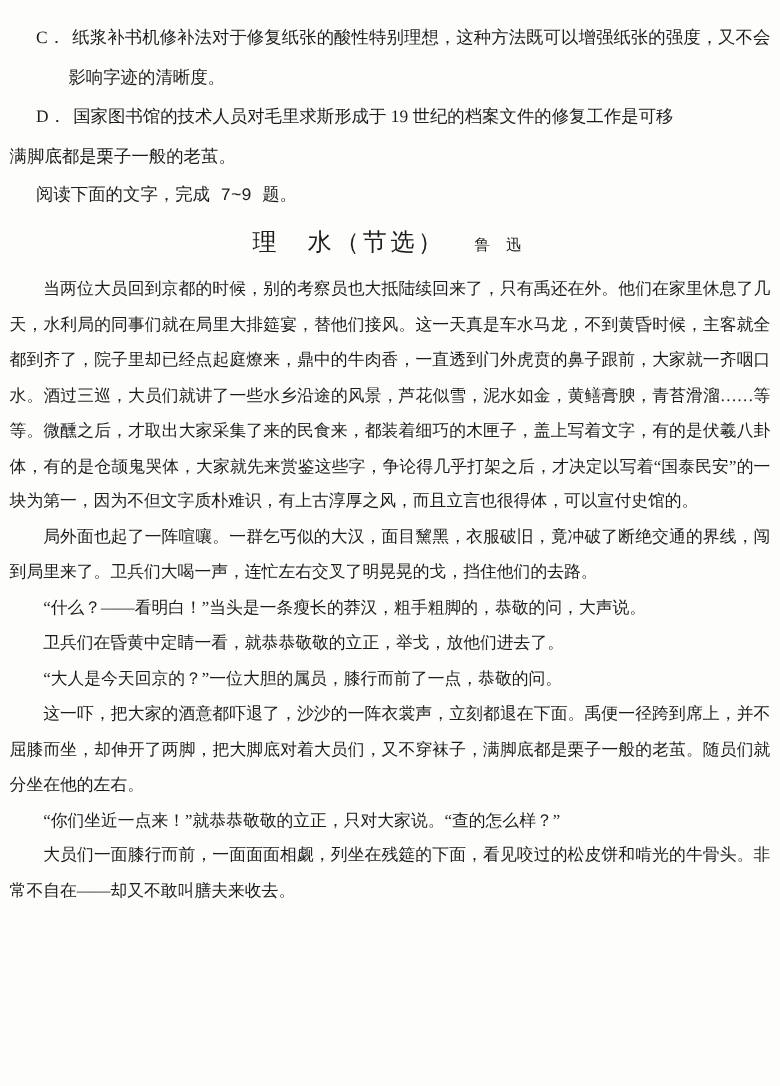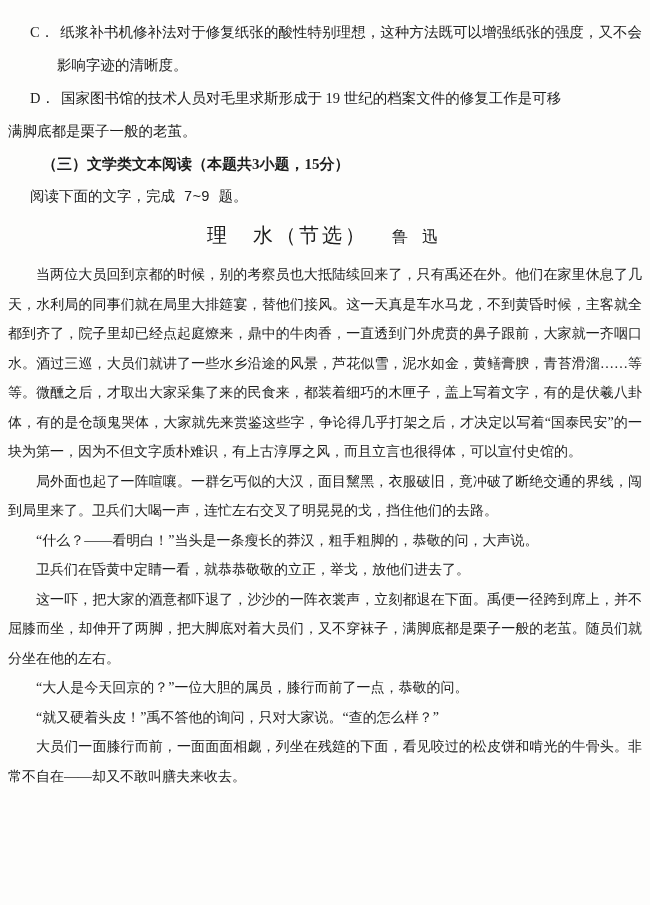--- a/index.html
+++ b/index.html
@@ -58,21 +58,21 @@
     line-height: 30px;
     white-space: nowrap;
   }
   .passage-title {
     font-size: 20px;
     letter-spacing: 3px;
     font-weight: 500;
     margin-top: 24px;
   }
   .passage-author {
-    font-size: 16px;
+    font-size: 13px;
     letter-spacing: 5px;
     margin-left: 20px;
   }
   
   .passage {
     font-size: 14px;
     line-height: 29.5px;
   }
   .passage p {
     margin: 0;
@@ -87,35 +87,34 @@
 
   <div class="topsec">
 
     <div class="choice-c"><span class="choice-label">C．</span><span>纸浆补书机修补法对于修复纸张的酸性特别理想，这种方法既可以增强纸张的强度，又不会影响字迹的清晰度。</span></div>
 
     <div class="choice-d-line1"><span class="choice-label">D．</span><span>国家图书馆的技术人员对毛里求斯形成于 19 世纪的档案文件的修复工作是可移</span></div>
 
     <div class="choice-d-line2">满脚底都是栗子一般的老茧。</div>
 
 
-    <div class="section-heading">（三）文学类文本阅读（本题共3小题，15分）</div>
 
     <div class="reading-instruction">阅读下面的文字，完成 7~9 题。</div>
   </div>
 
   <div class="title-row">
     <span class="passage-title">理　水（节选）</span>
     <span class="passage-author">鲁 迅</span>
   </div>
 
   <div class="passage">
     <p>当两位大员回到京都的时候，别的考察员也大抵陆续回来了，只有禹还在外。他们在家里休息了几天，水利局的同事们就在局里大排筵宴，替他们接风。这一天真是车水马龙，不到黄昏时候，主客就全都到齐了，院子里却已经点起庭燎来，鼎中的牛肉香，一直透到门外虎贲的鼻子跟前，大家就一齐咽口水。酒过三巡，大员们就讲了一些水乡沿途的风景，芦花似雪，泥水如金，黄鳝膏腴，青苔滑溜……等等。微醺之后，才取出大家采集了来的民食来，都装着细巧的木匣子，盖上写着文字，有的是伏羲八卦体，有的是仓颉鬼哭体，大家就先来赏鉴这些字，争论得几乎打架之后，才决定以写着“国泰民安”的一块为第一，因为不但文字质朴难识，有上古淳厚之风，而且立言也很得体，可以宣付史馆的。</p>
     <p>局外面也起了一阵喧嚷。一群乞丐似的大汉，面目黧黑，衣服破旧，竟冲破了断绝交通的界线，闯到局里来了。卫兵们大喝一声，连忙左右交叉了明晃晃的戈，挡住他们的去路。</p>
     <p>“什么？——看明白！”当头是一条瘦长的莽汉，粗手粗脚的，恭敬的问，大声说。</p>
     <p>卫兵们在昏黄中定睛一看，就恭恭敬敬的立正，举戈，放他们进去了。</p>
+    <p>“大人是今天回京的？”一位大胆的属员，膝行而前了一点，恭敬的问。</p>
     <p>这一吓，把大家的酒意都吓退了，沙沙的一阵衣裳声，立刻都退在下面。禹便一径跨到席上，并不屈膝而坐，却伸开了两脚，把大脚底对着大员们，又不穿袜子，满脚底都是栗子一般的老茧。随员们就分坐在他的左右。</p>
-    <p>“大人是今天回京的？”一位大胆的属员，膝行而前了一点，恭敬的问。</p>
-    <p>“就又硬着头皮！”禹不答他的询问，只对大家说。“查的怎么样？”</p>
+    <p>“你们坐近一点来！”就恭恭敬敬的立正，只对大家说。“查的怎么样？”</p>
     <p>大员们一面膝行而前，一面面面相觑，列坐在残筵的下面，看见咬过的松皮饼和啃光的牛骨头。非常不自在——却又不敢叫膳夫来收去。</p>
 
   </div>
 
 </div>
 
 </body></html>

